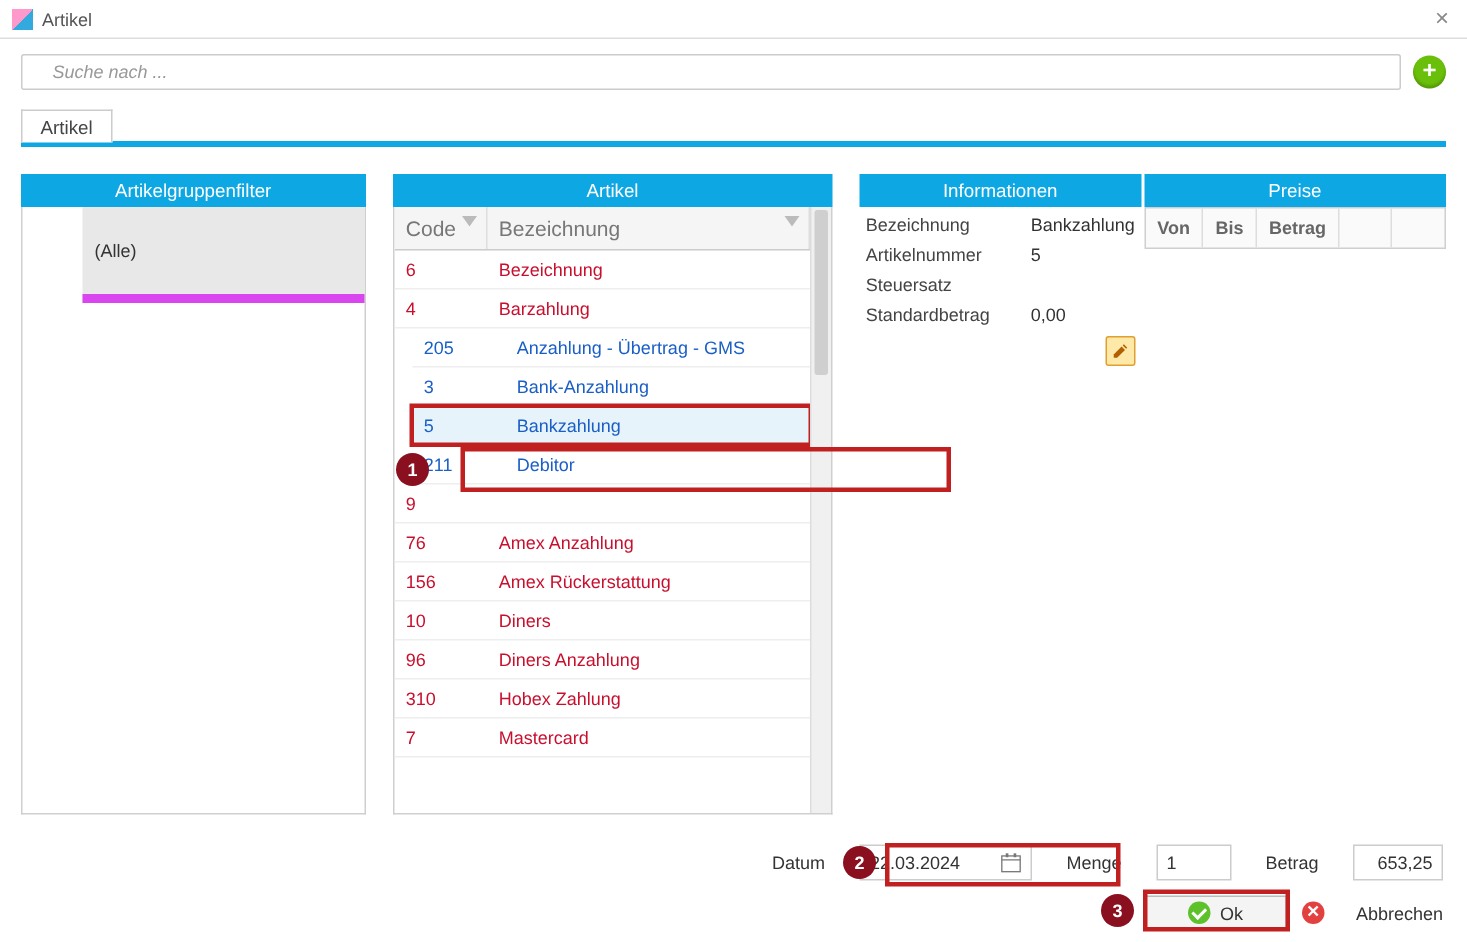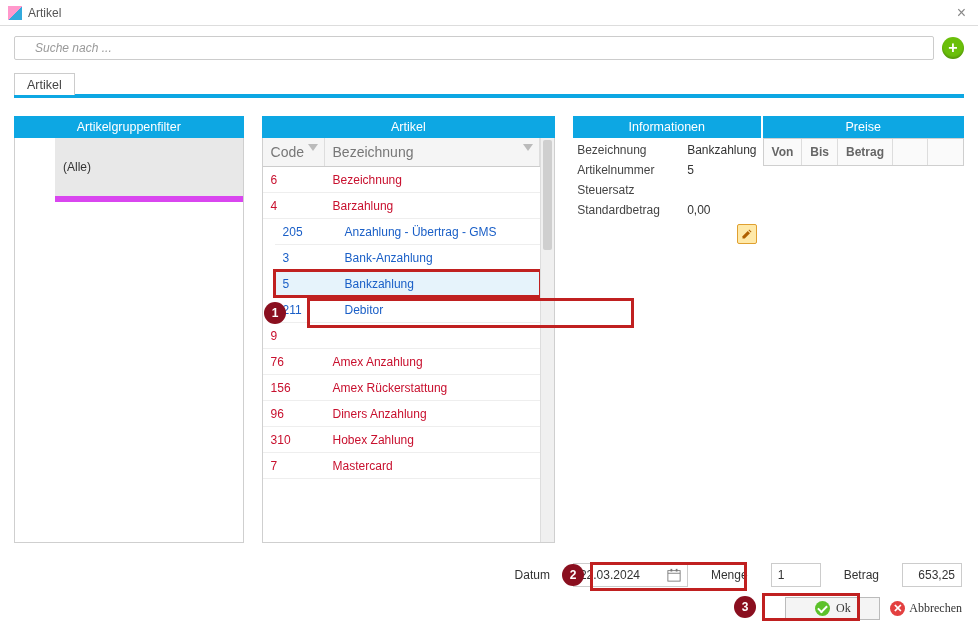--- a/index.html
+++ b/index.html
@@ -61,31 +61,31 @@
   .editbtn { float:right; width:20px;height:20px;border:1px solid #e0a030; background:#ffe9a8; border-radius:2px; display:flex; align-items:center; justify-content:center; cursor:pointer; }
   .editbtn svg { width:12px;height:12px; }
   .pthead { display:flex; background:#fafafa; border:1px solid #cfcfcf; }
   .pth { flex:1; padding:6px 8px; color:#666; border-right:1px solid #ddd; font-weight:bold; }
   .pth:last-child { border-right:none; }
   .pth.narrow { flex: 0 0 35px; }
 
   
   .bottom { position:absolute; left:0; right:0; bottom:4px; padding: 0 16px; }
   .botrow1 { display:flex; justify-content:flex-end; align-items:center; gap:23px; padding:6px 0; }
-  .botrow2 { display:flex; justify-content:flex-end; align-items:center; gap:10px; padding:4px 0;font-family:Liberation Serif, serif; }
+  .botrow2 { display:flex; justify-content:flex-end; align-items:center; gap:10px; padding:4px 0; }
   .lbl { color:#333; }
   .inp { height:24px; border:1px solid #ccc; padding:0 6px; display:flex; align-items:center; background:#fff; }
   .inp.date { width:115px; justify-content:space-between; }
   .inp.menge { width:50px; }
   .inp.betrag { width:60px; text-align:right; justify-content:flex-end; }
   .calicon { width:14px;height:14px; }
   .okbtn { width:95px; height:23px; border:1px solid #bbb; background:#f4f4f4; display:flex; align-items:center; justify-content:center; gap:6px; cursor:pointer; position:relative; }
   .okbtn .okicon { width:15px;height:15px;border-radius:50%;background:#5cc12a; display:flex;align-items:center;justify-content:center; }
   .okbtn .okicon::after { content:""; width:7px;height:4px; border-left:2px solid #fff; border-bottom:2px solid #fff; transform:rotate(-45deg); margin-top:-2px; }
-  .cancelbtn { display:flex; align-items:center; gap:4px; cursor:pointer;text-align:right; }
+  .cancelbtn { display:flex; align-items:center; gap:21px; cursor:pointer;text-align:right; }
   .cancelicon { width:15px;height:15px;border-radius:50%;background:#e34040; display:flex;align-items:center;justify-content:center; color:#fff; font-weight:bold; font-size:11px; line-height:1;}
   .cancelicon::after { content:"✕"; }
 
   
   .callout { position:absolute; border:3px solid #c02020; pointer-events:none; }
   .numbadge { position:absolute; width:22px;height:22px;border-radius:50%;background:#8a0f1f;color:#fff;display:flex;align-items:center;justify-content:center;font-weight:bold;font-size:12px; pointer-events:none; }
 </style>
 </head>
 <body>
 
@@ -155,20 +155,24 @@
             <div class="trow red">
               <div class="tc-code">9</div>
             </div>
             <div class="trow red">
               <div class="tc-code">76</div>
               <div class="tc-bez">Amex Anzahlung</div>
             </div>
             <div class="trow red">
               <div class="tc-code">156</div>
               <div class="tc-bez">Amex Rückerstattung</div>
+            </div>
+            <div class="trow red">
+              <div class="tc-code">10</div>
+              <div class="tc-bez">Diners</div>
             </div>
             <div class="trow red">
               <div class="tc-code">96</div>
               <div class="tc-bez">Diners Anzahlung</div>
             </div>
             <div class="trow red">
               <div class="tc-code">310</div>
               <div class="tc-bez">Hobex Zahlung</div>
             </div>
             <div class="trow red">

